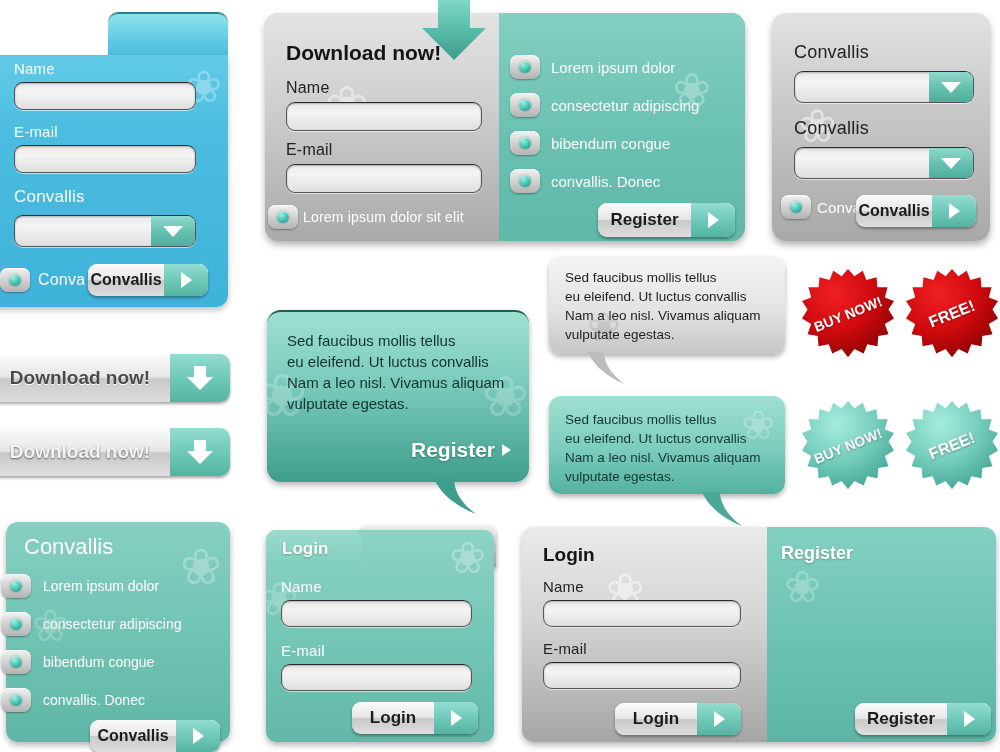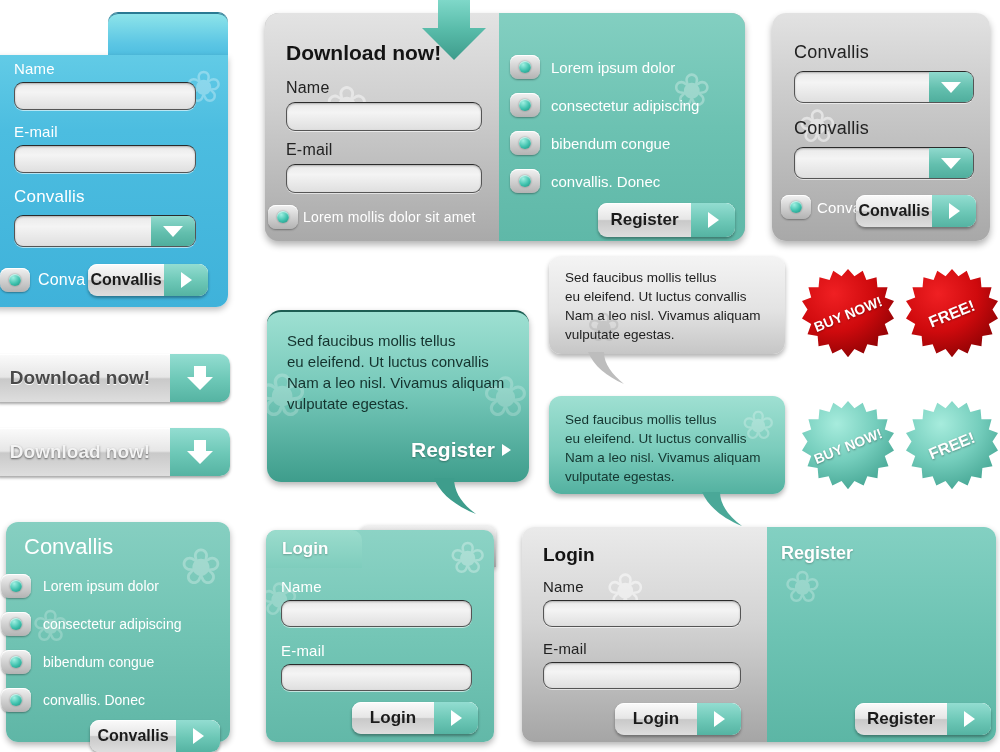--- a/index.html
+++ b/index.html
@@ -114,21 +114,21 @@
 
     <div class="fieldlabel dark" style="position:absolute;left:21px;top:66px;font-size:16px;">Name</div>
     <input class="field" style="position: absolute; left: 21px; top: 89px; width: 196px; height: 29px; padding: 0px 8px; font-size: 13px;">
 
     <div class="fieldlabel dark" style="position:absolute;left:21px;top:128px;font-size:16px;">E-mail</div>
     <input class="field" style="position: absolute; left: 21px; top: 151px; width: 196px; height: 29px; padding: 0px 8px; font-size: 13px;">
 
     <div class="bullet" style="position:absolute;left:3px;top:192px;">
         <i></i>
       </div>
-    <div class="fieldlabel" style="position:absolute;left:38px;top:196px;font-size:14px;color:#fff;">Lorem mollis dolor sit amet</div>
+    <div class="fieldlabel" style="position:absolute;left:38px;top:196px;font-size:14px;color:#fff;">Lorem ipsum dolor sit elit</div>
 
     <div style="position:absolute;left:245px;top:35px;width:235px;">
       <div style="display:flex;align-items:center;gap:11px;height:38px;">
         <div class="bullet">
             <i></i>
           </div>
         <span style="color:#fff;font-size:15px;">Lorem  ipsum  dolor</span>
       </div>
       <div style="display:flex;align-items:center;gap:11px;height:38px;">
         <div class="bullet">

